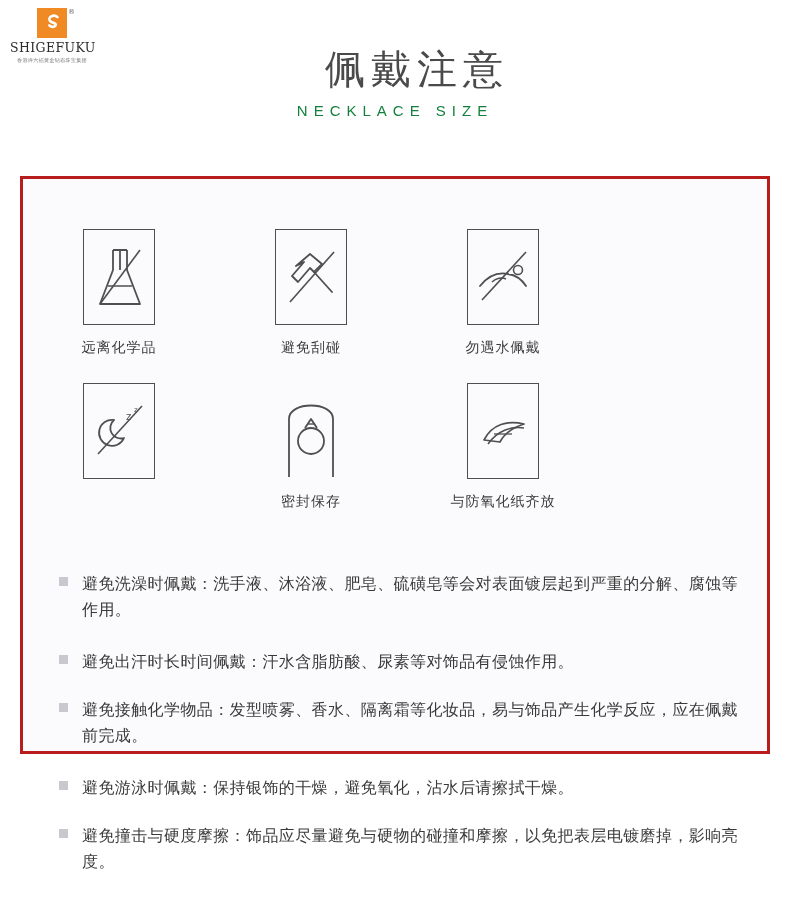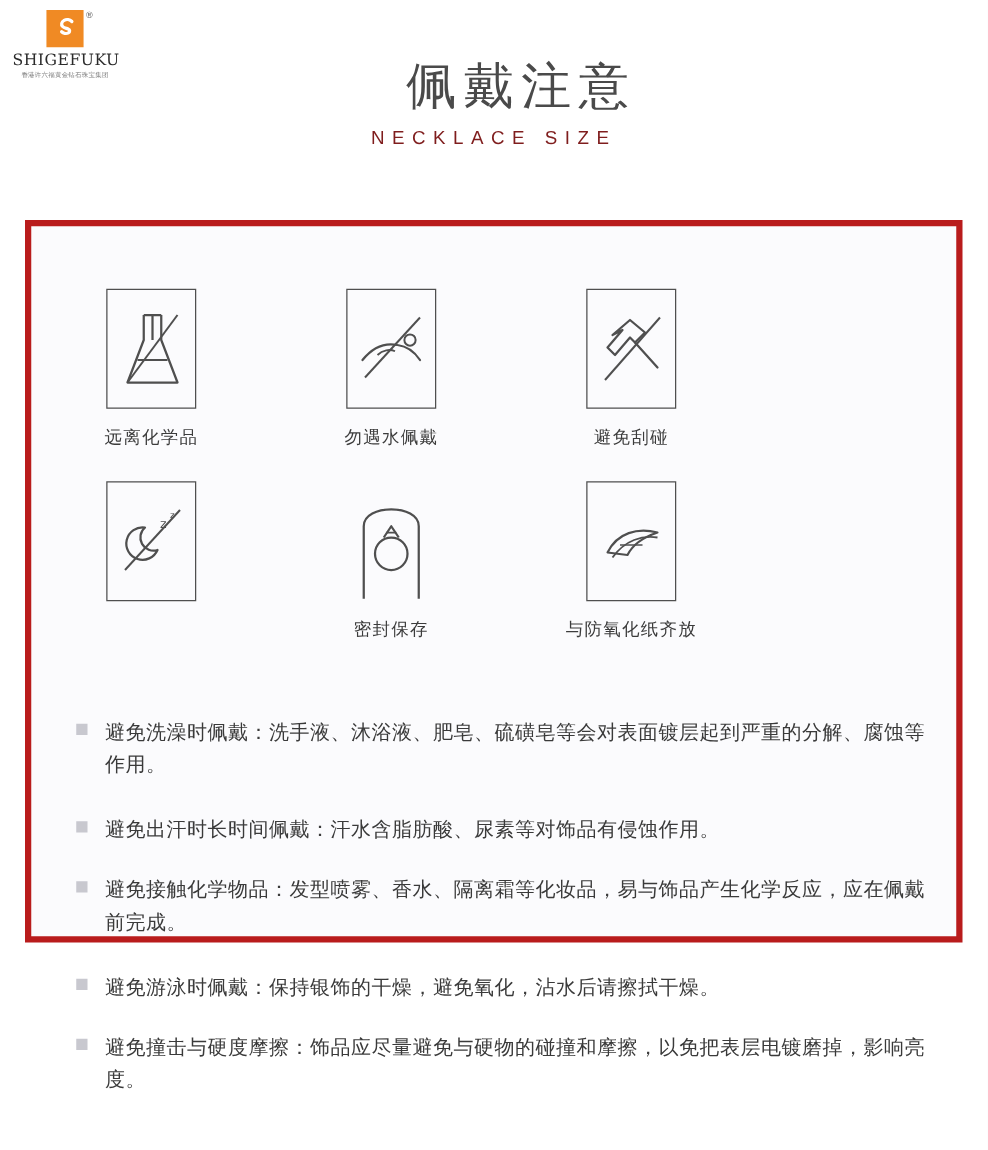--- a/index.html
+++ b/index.html
@@ -67,33 +67,33 @@
     color: #4a4a4a;
     font-family: "DejaVu Sans", "Liberation Sans", sans-serif;
     font-weight: normal;
     line-height: 1.25;
     padding-left: 44px;
   }
   .title-en {
     margin-top: 8px;
     font-size: 15px;
     letter-spacing: 6px;
-    color: #7f1d1d;
+    color: #15803d;
     font-family: "Liberation Sans", sans-serif;
   }
 
   
   .panel {
     position: absolute;
     left: 20px;
     top: 176px;
     width: 750px;
     height: 578px;
     background: #fbfbfd;
-    border: 5px solid #b91c1c;
+    border: 3px solid #b91c1c;
     box-sizing: border-box;
   }
 
   
   .icon-grid {
     position: absolute;
     left: 0;
     top: 50px;
     width: 750px;
     display: flex;
@@ -194,47 +194,47 @@
           </svg>
         </div>
       </div>
       <div class="icon-label">远离化学品</div>
     </div>
 
     <div class="icon-cell">
       <div class="icon-row">
         <div class="icon-box">
           <svg width="72" height="96" viewBox="0 0 72 96" aria-hidden="true">
+            <path d="M20 36 L34 24 L46 34 L38 42 L34 38 L22 52 L16 46 L28 32 Z" fill="none" stroke="#4f4f4f" stroke-width="1.8" stroke-linejoin="round"></path>
+            <path d="M38 42 L56 62" fill="none" stroke="#4f4f4f" stroke-width="1.8" stroke-linecap="round"></path>
+            <path d="M14 72 L58 22" stroke="#4f4f4f" stroke-width="1.6"></path>
+          </svg>
+        </div>
+      </div>
+      <div class="icon-label">避免刮碰</div>
+    </div>
+
+    <div class="icon-cell">
+      <div class="icon-row">
+        <div class="icon-box">
+          <svg width="72" height="96" viewBox="0 0 72 96" aria-hidden="true">
             <path d="M12 56 C20 46 30 42 40 44 C48 45 54 50 58 56" fill="none" stroke="#4f4f4f" stroke-width="1.8" stroke-linecap="round"></path>
             <path d="M24 52 C28 48 34 47 38 49" fill="none" stroke="#4f4f4f" stroke-width="1.5"></path>
             <circle cx="50" cy="40" r="4.5" fill="none" stroke="#4f4f4f" stroke-width="1.6"></circle>
             <path d="M14 70 L58 22" stroke="#4f4f4f" stroke-width="1.6"></path>
           </svg>
         </div>
       </div>
       <div class="icon-label">勿遇水佩戴</div>
     </div>
 
     <div class="icon-cell">
       <div class="icon-row">
         <div class="icon-box">
           <svg width="72" height="96" viewBox="0 0 72 96" aria-hidden="true">
-            <path d="M20 36 L34 24 L46 34 L38 42 L34 38 L22 52 L16 46 L28 32 Z" fill="none" stroke="#4f4f4f" stroke-width="1.8" stroke-linejoin="round"></path>
-            <path d="M38 42 L56 62" fill="none" stroke="#4f4f4f" stroke-width="1.8" stroke-linecap="round"></path>
-            <path d="M14 72 L58 22" stroke="#4f4f4f" stroke-width="1.6"></path>
-          </svg>
-        </div>
-      </div>
-      <div class="icon-label">避免刮碰</div>
-    </div>
-
-    <div class="icon-cell">
-      <div class="icon-row">
-        <div class="icon-box">
-          <svg width="72" height="96" viewBox="0 0 72 96" aria-hidden="true">
             <path d="M40 54 A13 13 0 1 1 30 36 A10.5 10.5 0 0 0 40 54 Z" fill="none" stroke="#4f4f4f" stroke-width="1.8" stroke-linejoin="round"></path>
             <text x="42" y="36" font-family="DejaVu Sans, sans-serif" font-size="10" fill="#4f4f4f">z</text>
             <text x="50" y="28" font-family="DejaVu Sans, sans-serif" font-size="7" fill="#4f4f4f">z</text>
             <path d="M14 70 L58 22" stroke="#4f4f4f" stroke-width="1.6"></path>
           </svg>
         </div>
       </div>
     </div>
 
     <div class="icon-cell">

